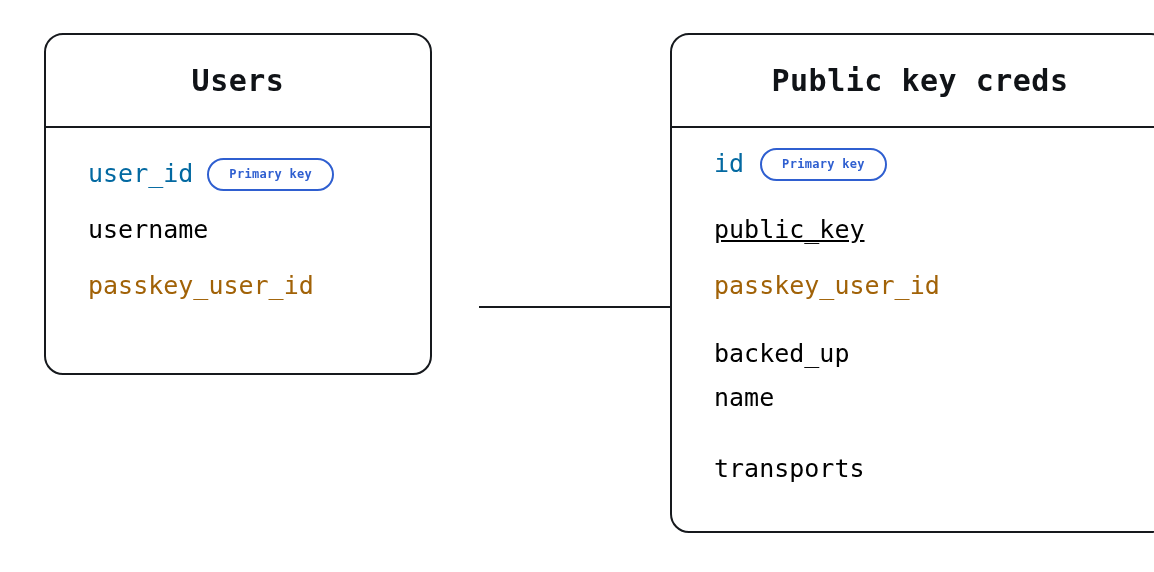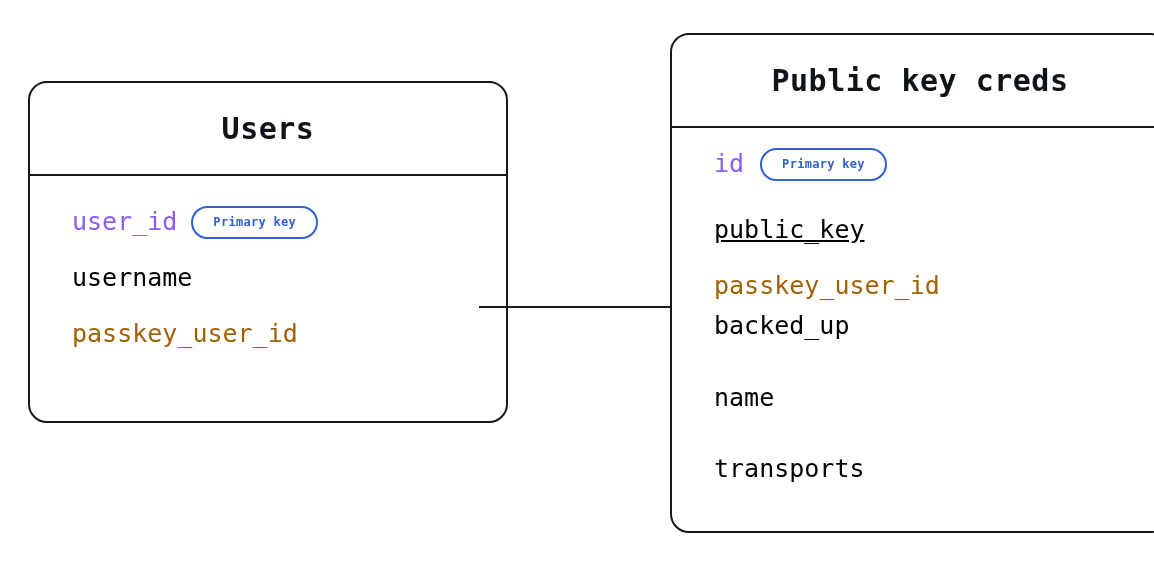--- a/index.html
+++ b/index.html
@@ -27,25 +27,24 @@
   .entity {
     position: absolute;
     box-sizing: border-box;
     background: #ffffff;
     border: 2.2px solid #16191d;
     border-radius: 19px;
     overflow: hidden;
   }
 
   .entity-users {
-    left: 28px;
+    left: 44px;
     top: 33px;
-    width: 480px;
+    width: 388px;
     height: 342px;
-    margin-top: 48px;
   }
 
   .entity-pkc {
     left: 670px;
     top: 33px;
     width: 500px;
     height: 500px;
   }
 
   
@@ -92,21 +91,21 @@
     white-space: nowrap;
   }
 
   .field-name {
     font-family: "DejaVu Sans Mono", "Liberation Mono", monospace;
     font-size: 25px;
     line-height: 34px;
     color: #16191d;
   }
 
-  .field-name.is-pk   { color: #8b5cf6; }
+  .field-name.is-pk   { color: #0369a1; }
   .field-name.is-fk   { color: #a16207; }
   .field-name.is-plain{ color: #000000; }
 
   
   .pk-badge {
     display: inline-flex;
     align-items: center;
     justify-content: center;
     box-sizing: border-box;
     height: 33px;
@@ -182,21 +181,21 @@
       </li>
 
       <li class="field-row" style="top:85px;text-decoration:underline;">
         <span class="field-name is-plain">public_key</span>
       </li>
 
       <li class="field-row" style="top:141px;">
         <span class="field-name is-fk">passkey_user_id</span>
       </li>
 
-      <li class="field-row" style="top:181px;">
+      <li class="field-row" style="top:209px;">
         <span class="field-name is-plain">backed_up</span>
       </li>
 
       <li class="field-row" style="top:253px;">
         <span class="field-name is-plain">name</span>
       </li>
 
       <li class="field-row" style="top:324px;">
         <span class="field-name is-plain">transports</span>
       </li>

